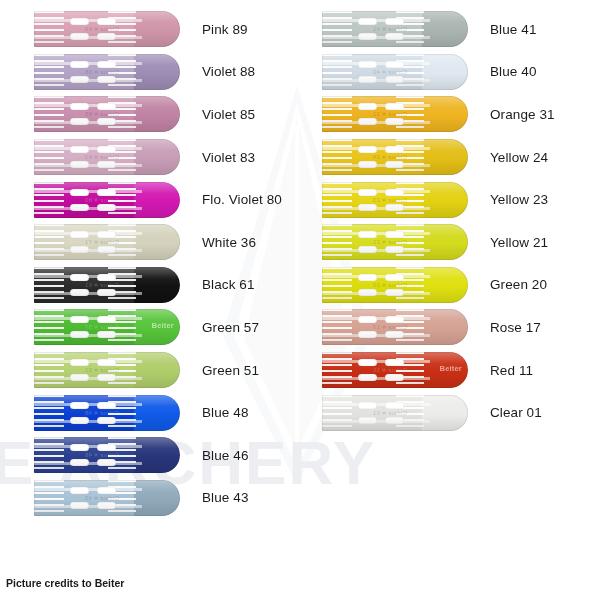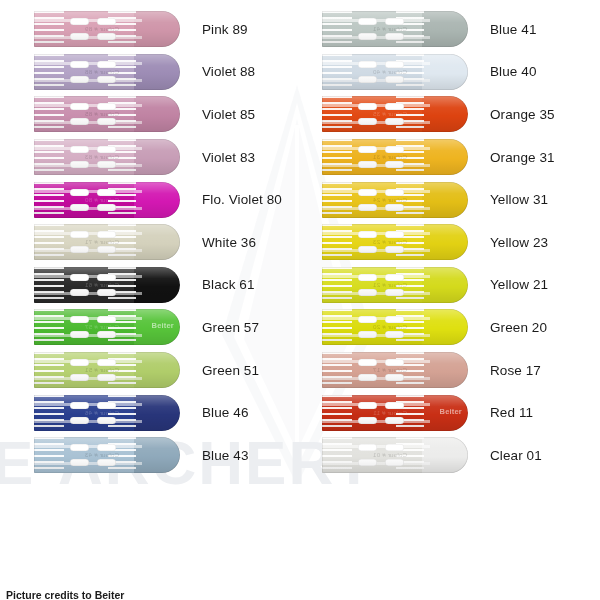--- a/index.html
+++ b/index.html
@@ -177,21 +177,21 @@
   .tab .edge{
     position:absolute;inset:0;
     border-radius:1px 18px 18px 1px;
     box-shadow:0 0 0 .7px rgba(0,0,0,.10) inset;
     pointer-events:none;
   }
 
   
   .credits{
     position:absolute;
-    left:6px;top:589px;
+    left:6px;top:577px;
     font-size:10.5px;
     font-weight:700;
     color:#1b1b1b;
     z-index:4;
     font-family:"Liberation Sans", sans-serif;
   }
 </style>
 </head>
 <body>
 
@@ -423,20 +423,44 @@
               <div class="emboss">Colour # 51</div>
               <div class="gloss"></div>
               <div class="edge"></div>
             </div>
           </div>
           <div class="label">Green 51</div>
         </div>
         <div class="row">
           <div class="tab-slot">
             <div class="tab dark">
+              <div class="body" style="background: rgb(10, 63, 210);"></div>
+              <div class="nose" style="background: rgb(15, 90, 232);"></div>
+              <div class="rail r1"></div>
+              <div class="rail r2"></div>
+              <div class="ridge left">
+                <div class="stripes"></div>
+              </div>
+              <div class="ridge mid">
+                <div class="stripes"></div>
+              </div>
+              <div class="hole h1"></div>
+              <div class="hole h2"></div>
+              <div class="hole h3"></div>
+              <div class="hole h4"></div>
+              <div class="emboss">Colour # 48</div>
+              <div class="gloss"></div>
+              <div class="edge"></div>
+            </div>
+          </div>
+          <div class="label">Blue 48</div>
+        </div>
+        <div class="row">
+          <div class="tab-slot">
+            <div class="tab dark">
               <div class="body" style="background: rgb(42, 63, 143);"></div>
               <div class="nose" style="background: rgb(40, 53, 122);"></div>
               <div class="rail r1"></div>
               <div class="rail r2"></div>
               <div class="ridge left">
                 <div class="stripes"></div>
               </div>
               <div class="ridge mid">
                 <div class="stripes"></div>
               </div>
@@ -520,44 +544,20 @@
               <div class="hole h4"></div>
               <div class="emboss">Colour # 40</div>
               <div class="gloss"></div>
               <div class="edge"></div>
             </div>
           </div>
           <div class="label">Blue 40</div>
         </div>
         <div class="row">
           <div class="tab-slot">
-            <div class="tab dark">
-              <div class="body" style="background: rgb(226, 74, 20);"></div>
-              <div class="nose" style="background: rgb(221, 67, 16);"></div>
-              <div class="rail r1"></div>
-              <div class="rail r2"></div>
-              <div class="ridge left">
-                <div class="stripes"></div>
-              </div>
-              <div class="ridge mid">
-                <div class="stripes"></div>
-              </div>
-              <div class="hole h1"></div>
-              <div class="hole h2"></div>
-              <div class="hole h3"></div>
-              <div class="hole h4"></div>
-              <div class="emboss">Colour # 35</div>
-              <div class="gloss"></div>
-              <div class="edge"></div>
-            </div>
-          </div>
-          <div class="label">Orange 35</div>
-        </div>
-        <div class="row">
-          <div class="tab-slot">
             <div class="tab">
               <div class="body" style="background: rgb(237, 178, 30);"></div>
               <div class="nose" style="background: rgb(238, 180, 32);"></div>
               <div class="rail r1"></div>
               <div class="rail r2"></div>
               <div class="ridge left">
                 <div class="stripes"></div>
               </div>
               <div class="ridge mid">
                 <div class="stripes"></div>
@@ -588,21 +588,21 @@
               </div>
               <div class="hole h1"></div>
               <div class="hole h2"></div>
               <div class="hole h3"></div>
               <div class="hole h4"></div>
               <div class="emboss">Colour # 24</div>
               <div class="gloss"></div>
               <div class="edge"></div>
             </div>
           </div>
-          <div class="label">Yellow 31</div>
+          <div class="label">Yellow 24</div>
         </div>
         <div class="row">
           <div class="tab-slot">
             <div class="tab">
               <div class="body" style="background: rgb(230, 213, 22);"></div>
               <div class="nose" style="background: rgb(226, 209, 19);"></div>
               <div class="rail r1"></div>
               <div class="rail r2"></div>
               <div class="ridge left">
                 <div class="stripes"></div>

